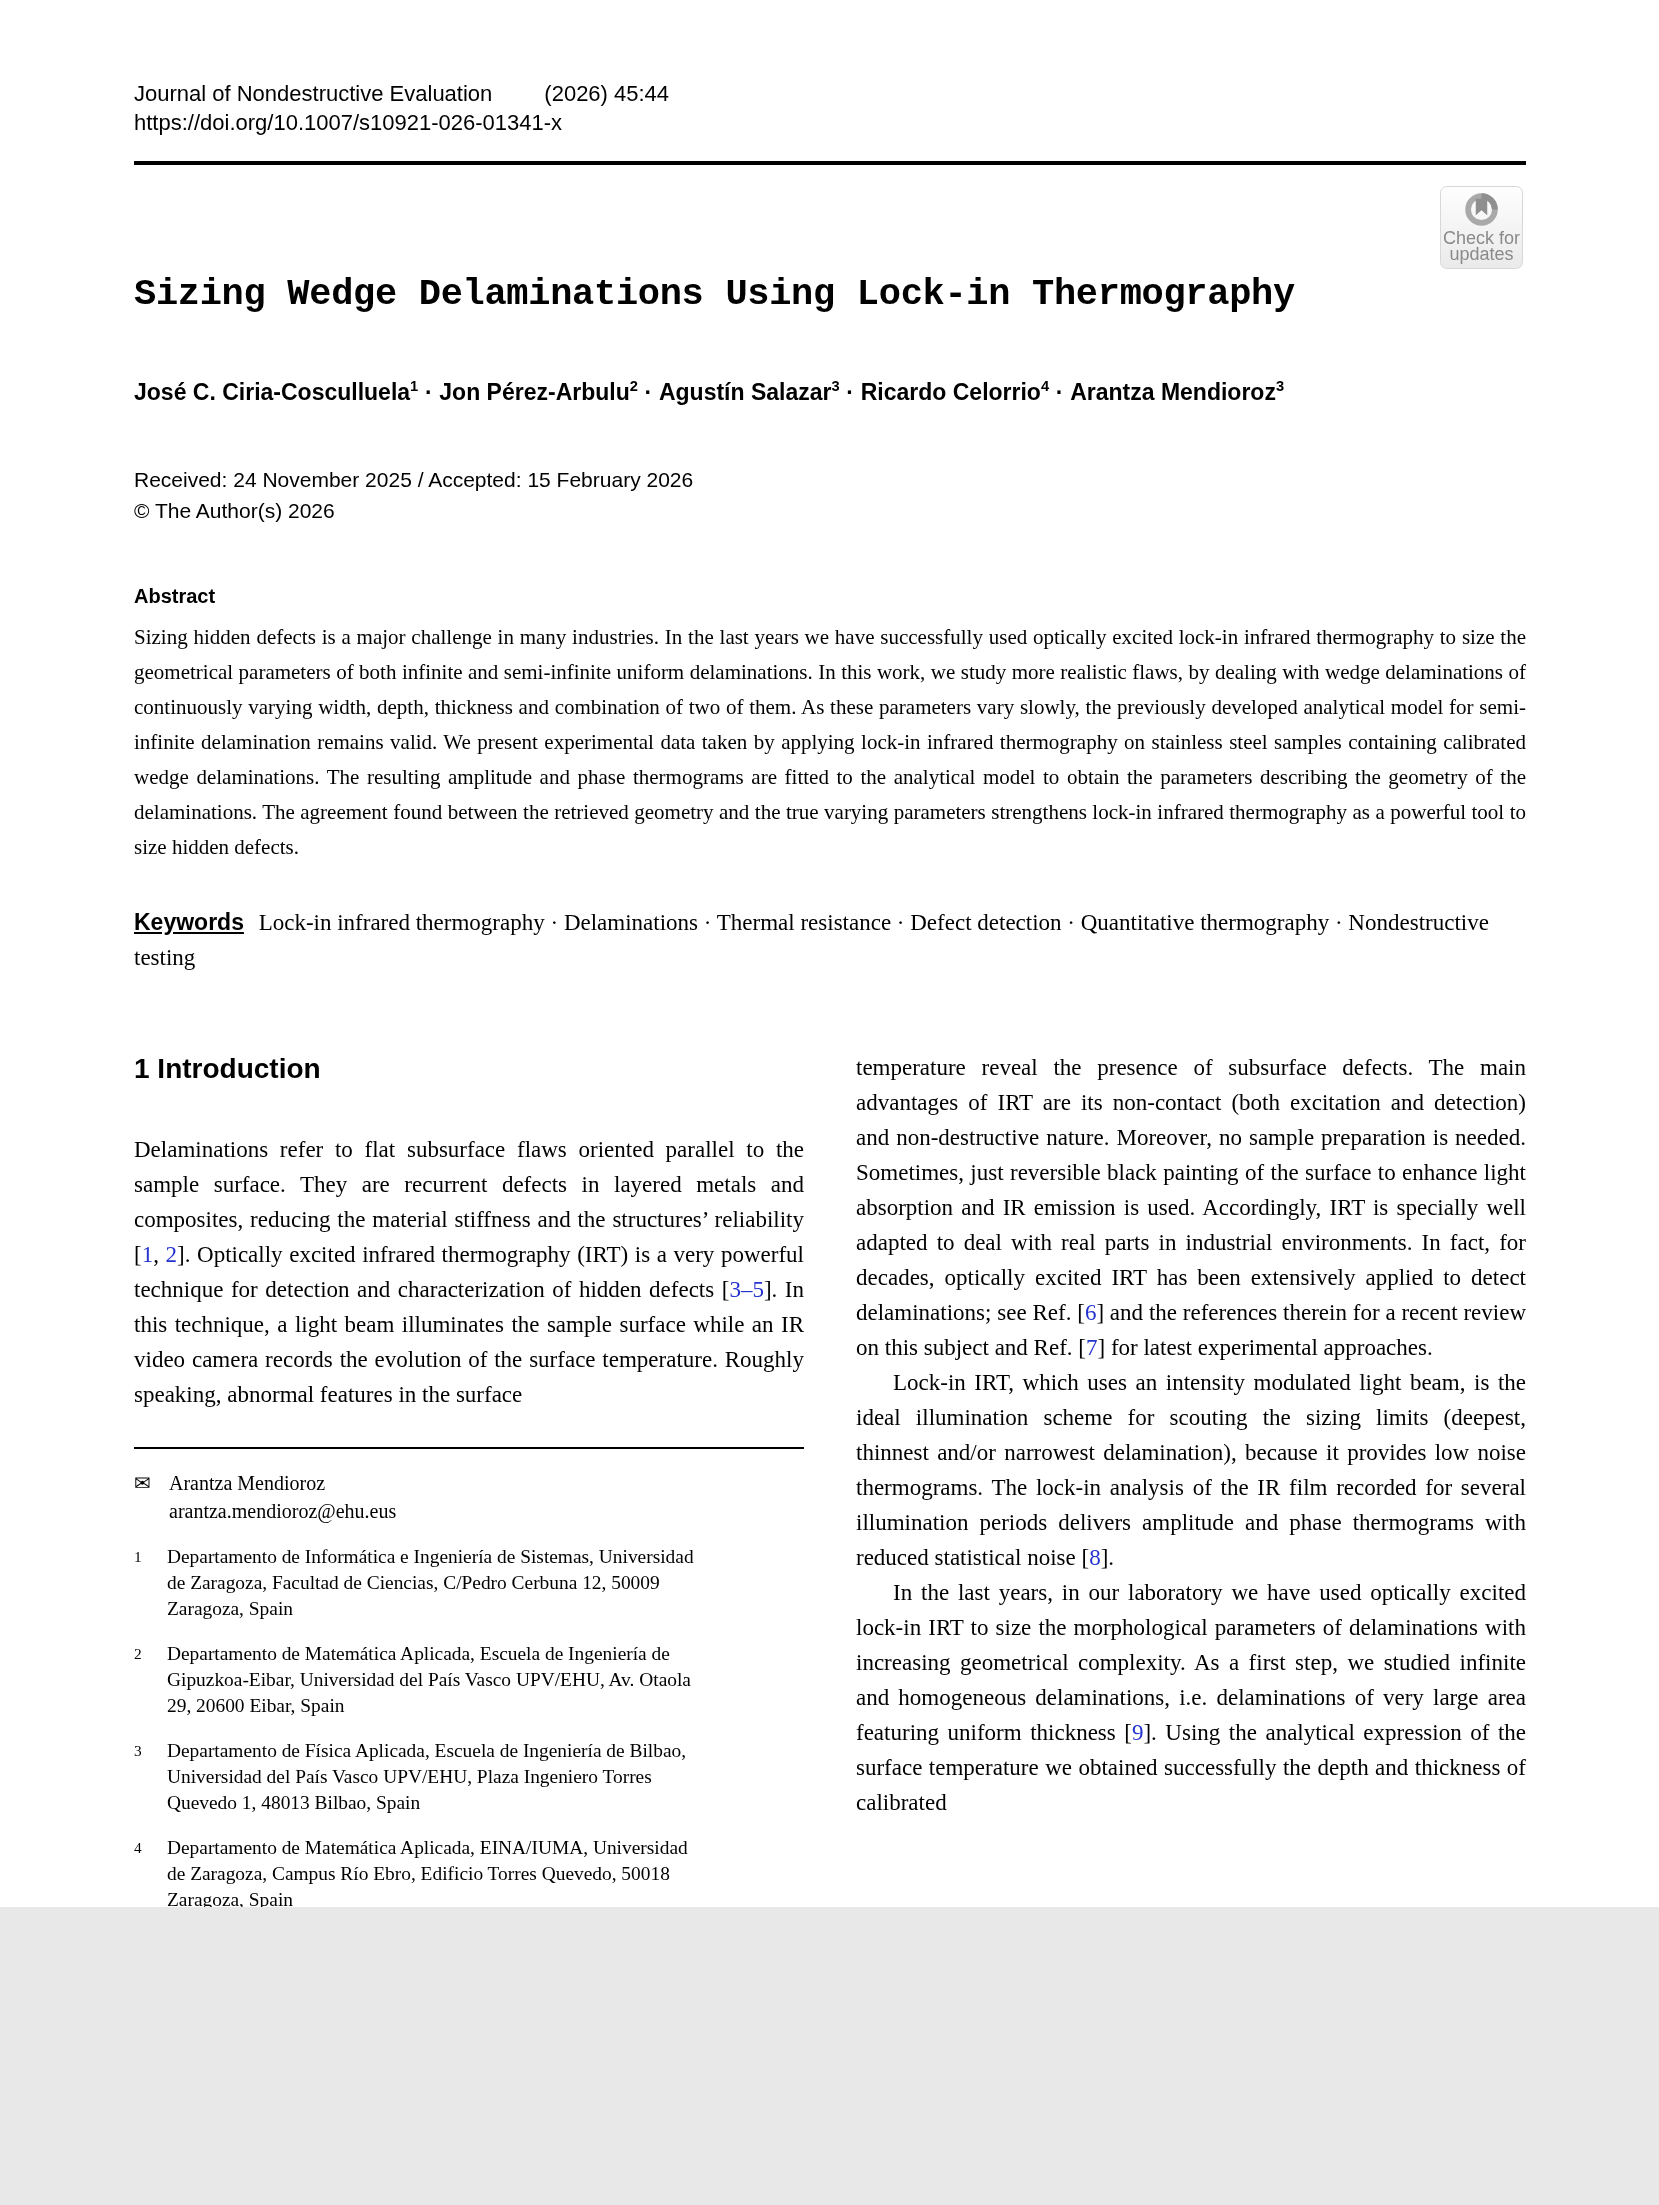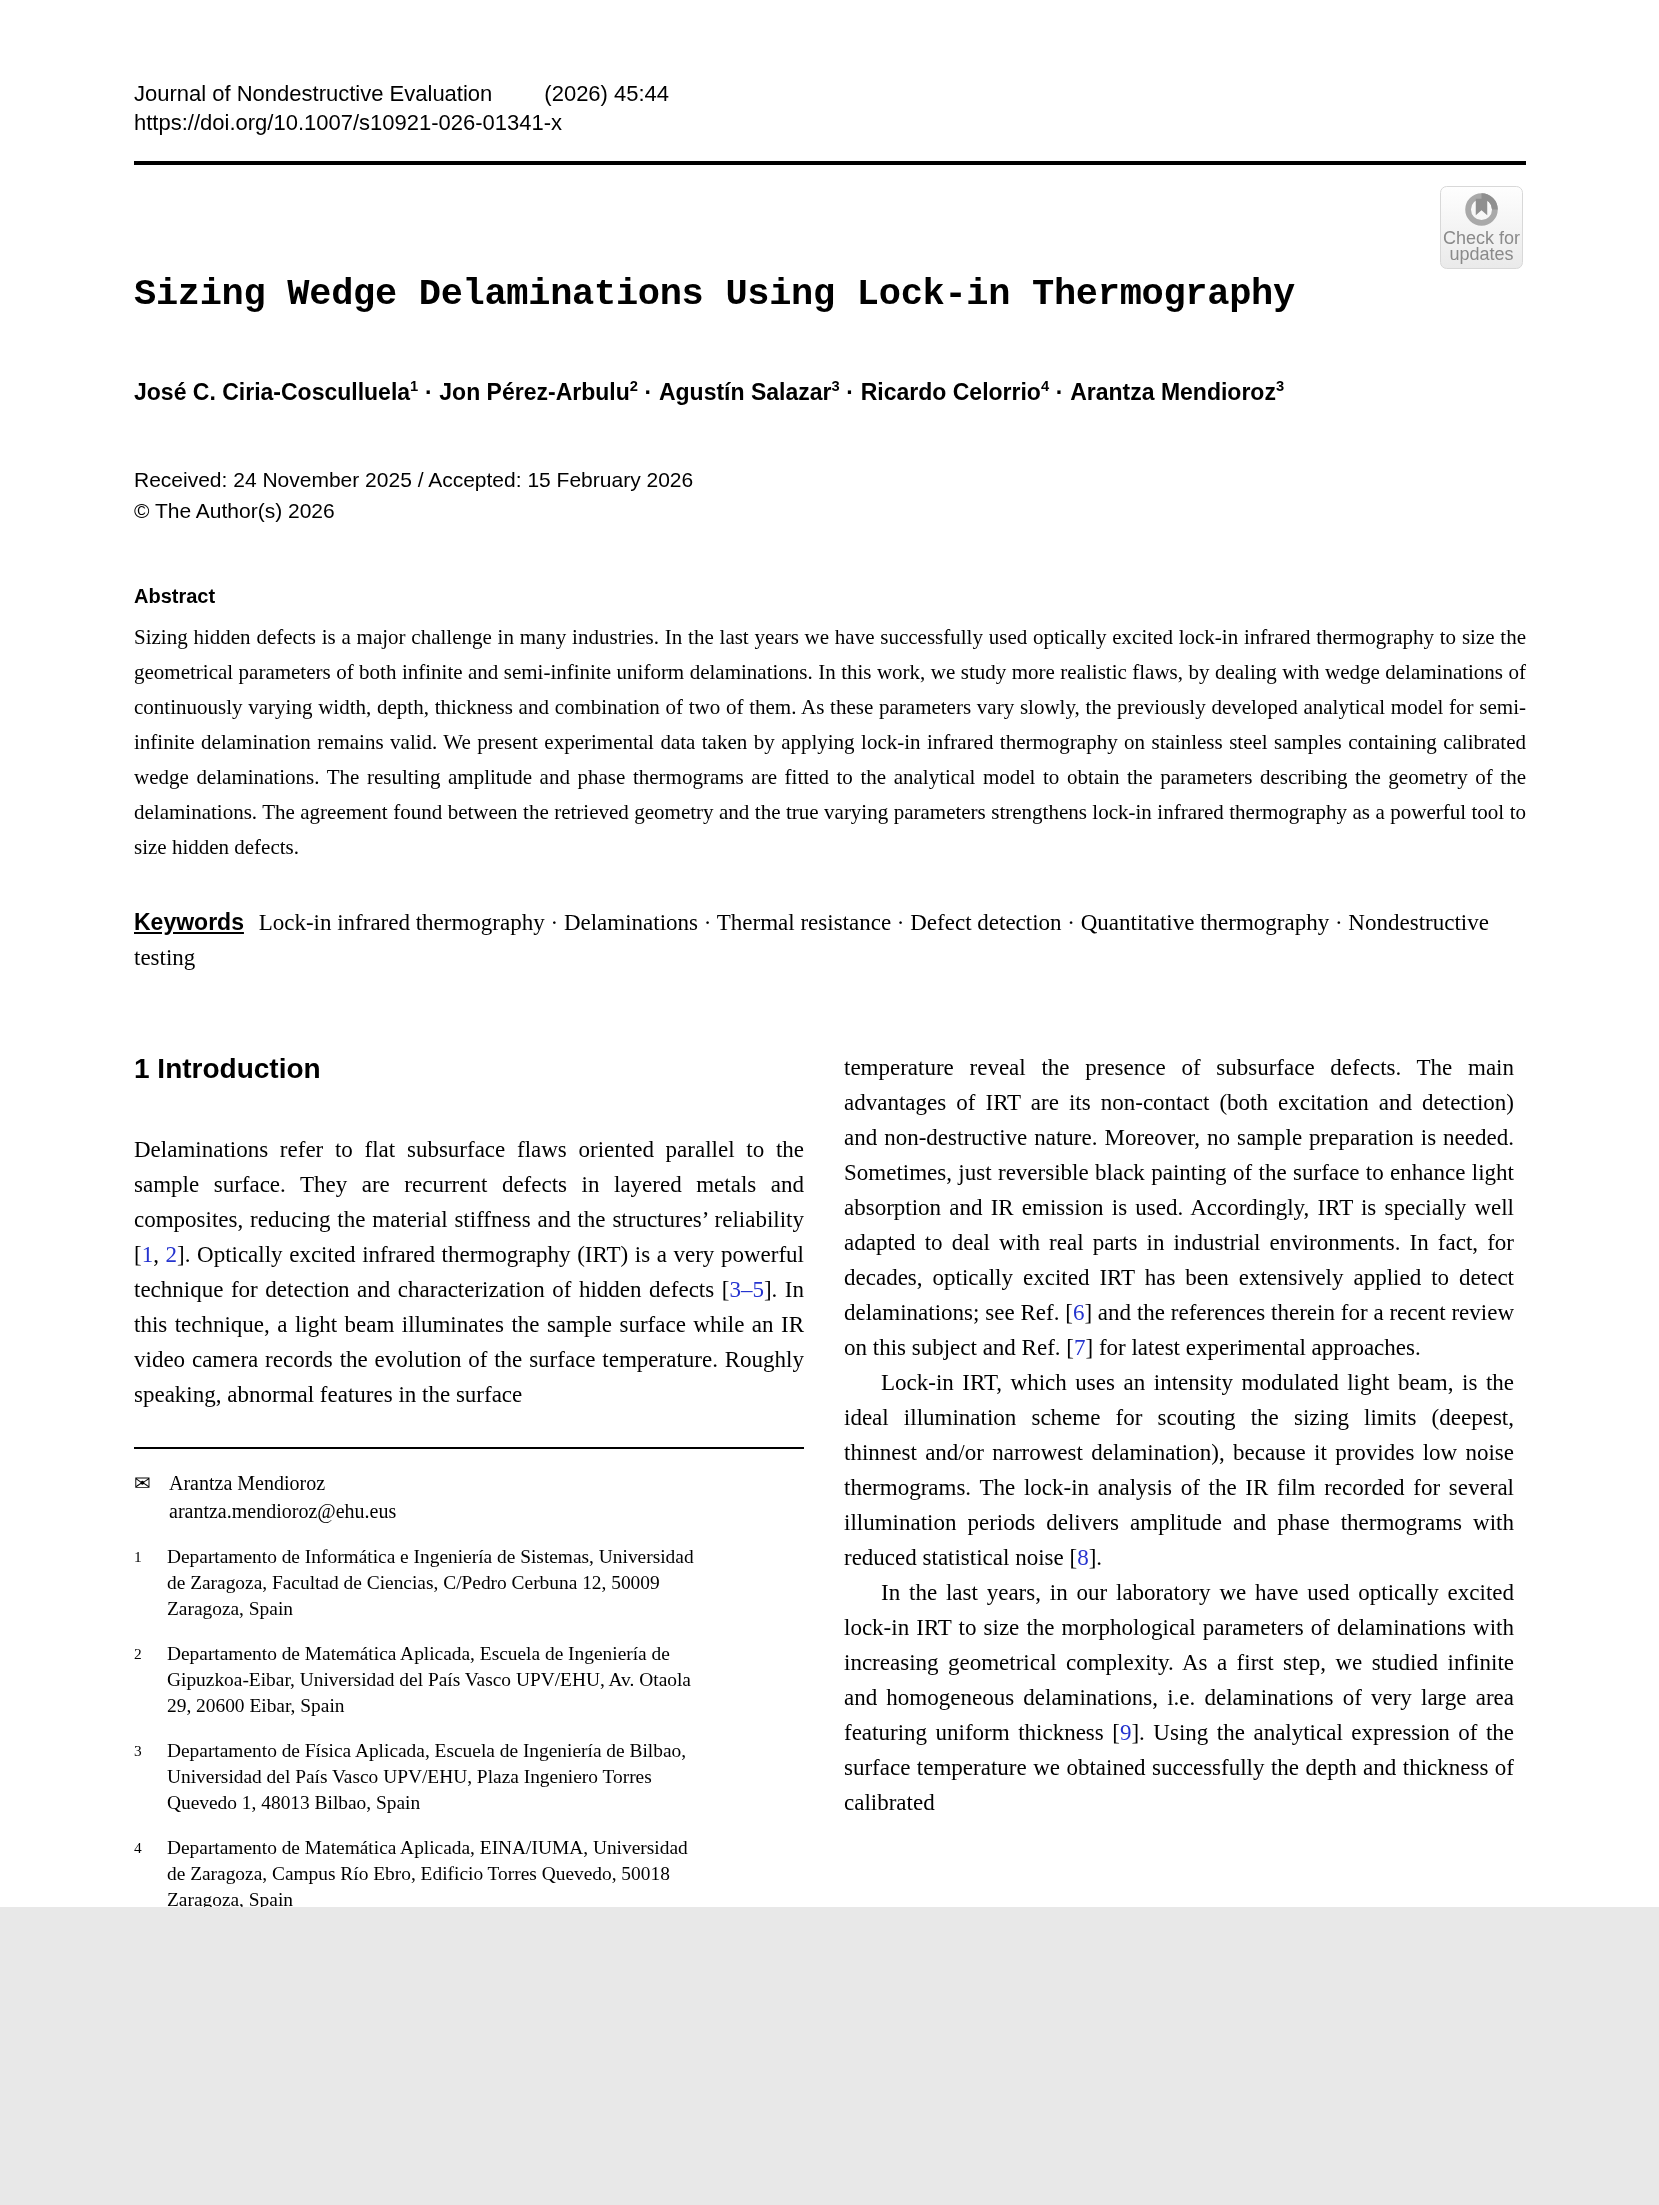--- a/index.html
+++ b/index.html
@@ -30,21 +30,21 @@
   .authors .dot { font-weight:bold; padding:0 6.7px; }
   .received { margin-top:58px; font-family:"Liberation Sans", sans-serif; font-size:21px; line-height:31px; }
 
   
   .abs-head { margin-top:59px; font-family:"Liberation Sans", sans-serif; font-weight:bold; font-size:20px; }
   .abs-text { margin-top:12px; font-size:21px; line-height:35px; text-align:justify; }
   .kw { margin-top:40px; font-size:23px; line-height:35px; }
   .kw .kw-head { font-family:"Liberation Sans", sans-serif; font-weight:bold; padding-right:14.7px;text-decoration:underline; }
 
   
-  .columns { margin-top:75px; display:flex; gap:40px; }
+  .columns { margin-top:75px; display:flex; gap:52px; }
   .col { width:670px; }
   .section-head { margin:2.7px 0 0 0; font-family:"Liberation Sans", sans-serif; font-weight:bold; font-size:28px; }
   .col p { margin:0; font-size:23px; line-height:35px; text-align:justify; }
   .intro-para { margin-top:47px !important; }
   .indent { text-indent:37px; }
   .ref { }
 
   
   .footnote { margin-top:35px; border-top:2px solid #000; padding-top:20px; }
   .corr { display:flex; font-size:20px; line-height:28px; }

